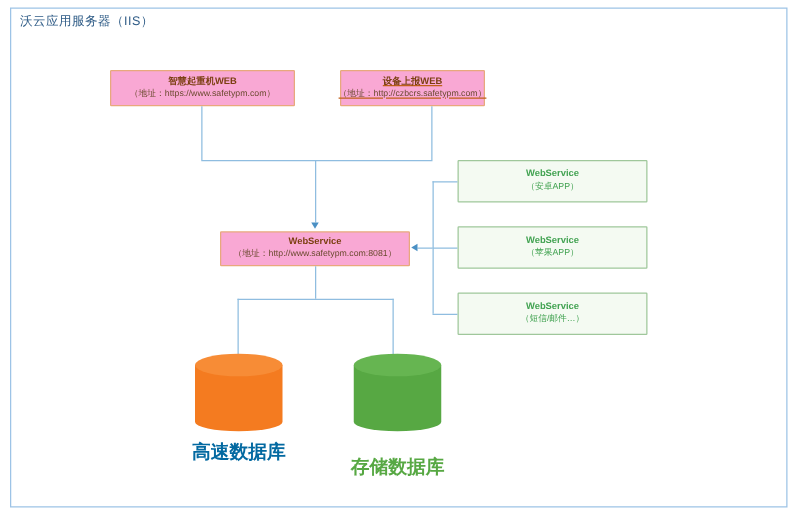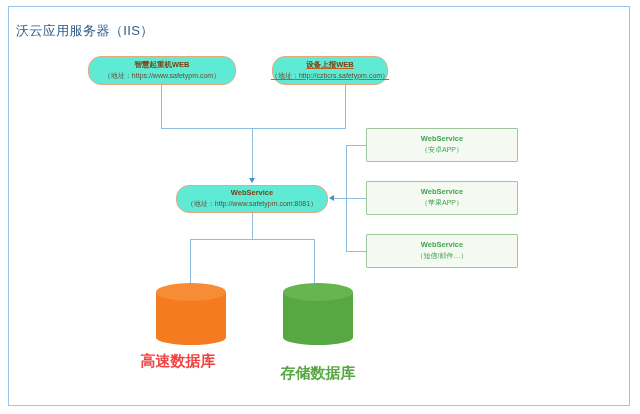--- a/index.html
+++ b/index.html
@@ -10,36 +10,36 @@
     overflow:hidden;
   }
   #stage{position:relative;width:640px;height:414px;background:#fff;}
 
   
   .server-box{
     position:absolute;left:8px;top:6px;width:622px;height:400px;
     border:1px solid #9dc3e6;background:#ffffff;box-sizing:border-box;
   }
   .server-title{
-    position:absolute;left:16px;top:22px;
-    font-size:13px;color:#2e5b86;letter-spacing:.4px;white-space:nowrap;
+    position:absolute;left:16px;top:10px;
+    font-size:10px;color:#2e5b86;letter-spacing:.4px;white-space:nowrap;
   }
 
   
   .node{
     position:absolute;box-sizing:border-box;
     display:flex;flex-direction:column;align-items:center;justify-content:center;
     text-align:center;line-height:1.45;
   }
   .node .l1{font-size:7.5px;font-weight:bold;white-space:nowrap;}
   .node .l2{font-size:7px;white-space:nowrap;}
 
   .node.orange{
-    border:1px solid #e8a87c;background:#5eead4;color:#c0601a;
-    border-radius:13px;
+    border:1px solid #e8a87c;background:#f9a8d4;color:#c0601a;
+    border-radius:1px;
   }
   .node.orange .l1{color:#7b3f10;}
   .node.orange .l2{color:#6b4a2f;}
 
   .node.green{
     border:1px solid #9fc79b;background:#f4faf2;
     border-radius:1px;
   }
   .node.green .l1{color:#41a251;}
   .node.green .l2{color:#41a251;}
@@ -121,21 +121,21 @@
 
   <div class="ln vln" style="left:252px;top:213px;height:26px;"></div>
   <div class="ln hln" style="left:190px;top:239px;width:125px;"></div>
   <div class="ln vln" style="left:190px;top:239px;height:76px;"></div>
   <div class="ln vln" style="left:314px;top:239px;height:76px;"></div>
 
   <div class="cyl" style="left:156px;top:283px;width:70px;height:62px;">
     <div class="body" style="top:9px;height:53px;background:#f47b20;"></div>
     <div class="top" style="height:18px;background:#f78c36;"></div>
   </div>
-  <div class="db-label" style="left:113px;top:352px;width:130px;color:#ef4444;">高速数据库</div>
+  <div class="db-label" style="left:126px;top:352px;width:130px;color:#0369a1;">高速数据库</div>
 
   <div class="cyl" style="left:283px;top:283px;width:70px;height:62px;">
     <div class="body" style="top:9px;height:53px;background:#57a843;"></div>
     <div class="top" style="height:18px;background:#66b551;"></div>
   </div>
   <div class="db-label" style="left:253px;top:364px;width:130px;color:#57a843;">存储数据库</div>
 
 </div>
 
 </body></html>

